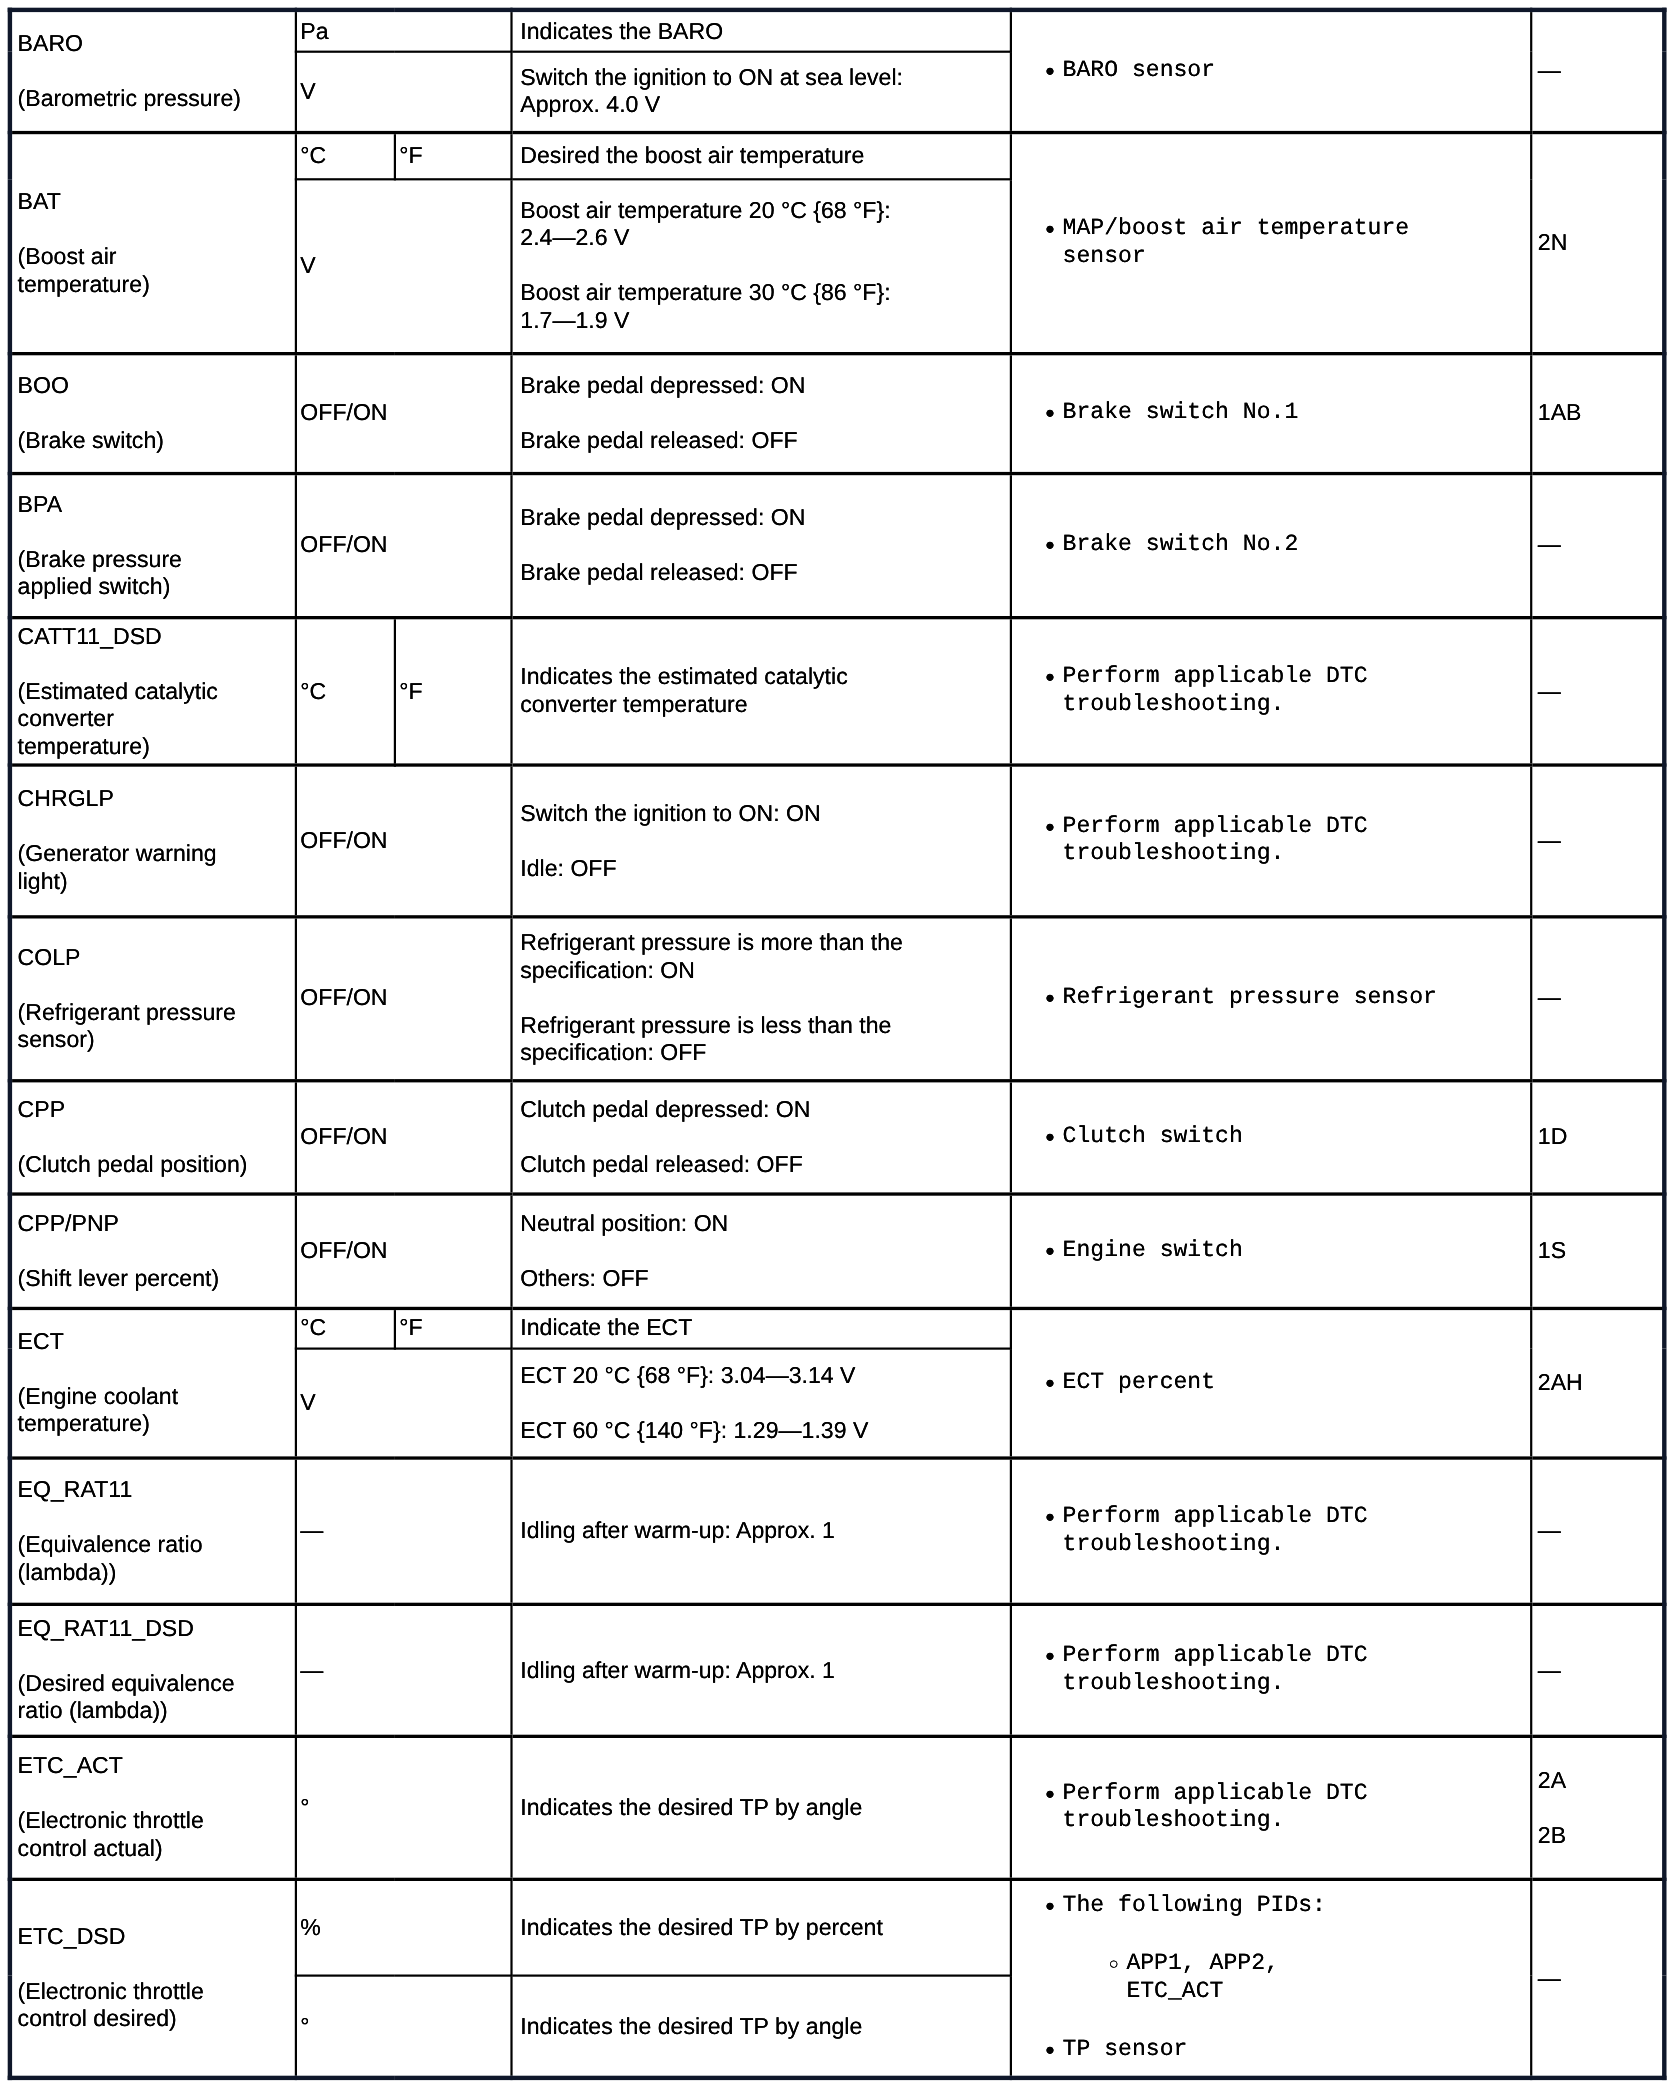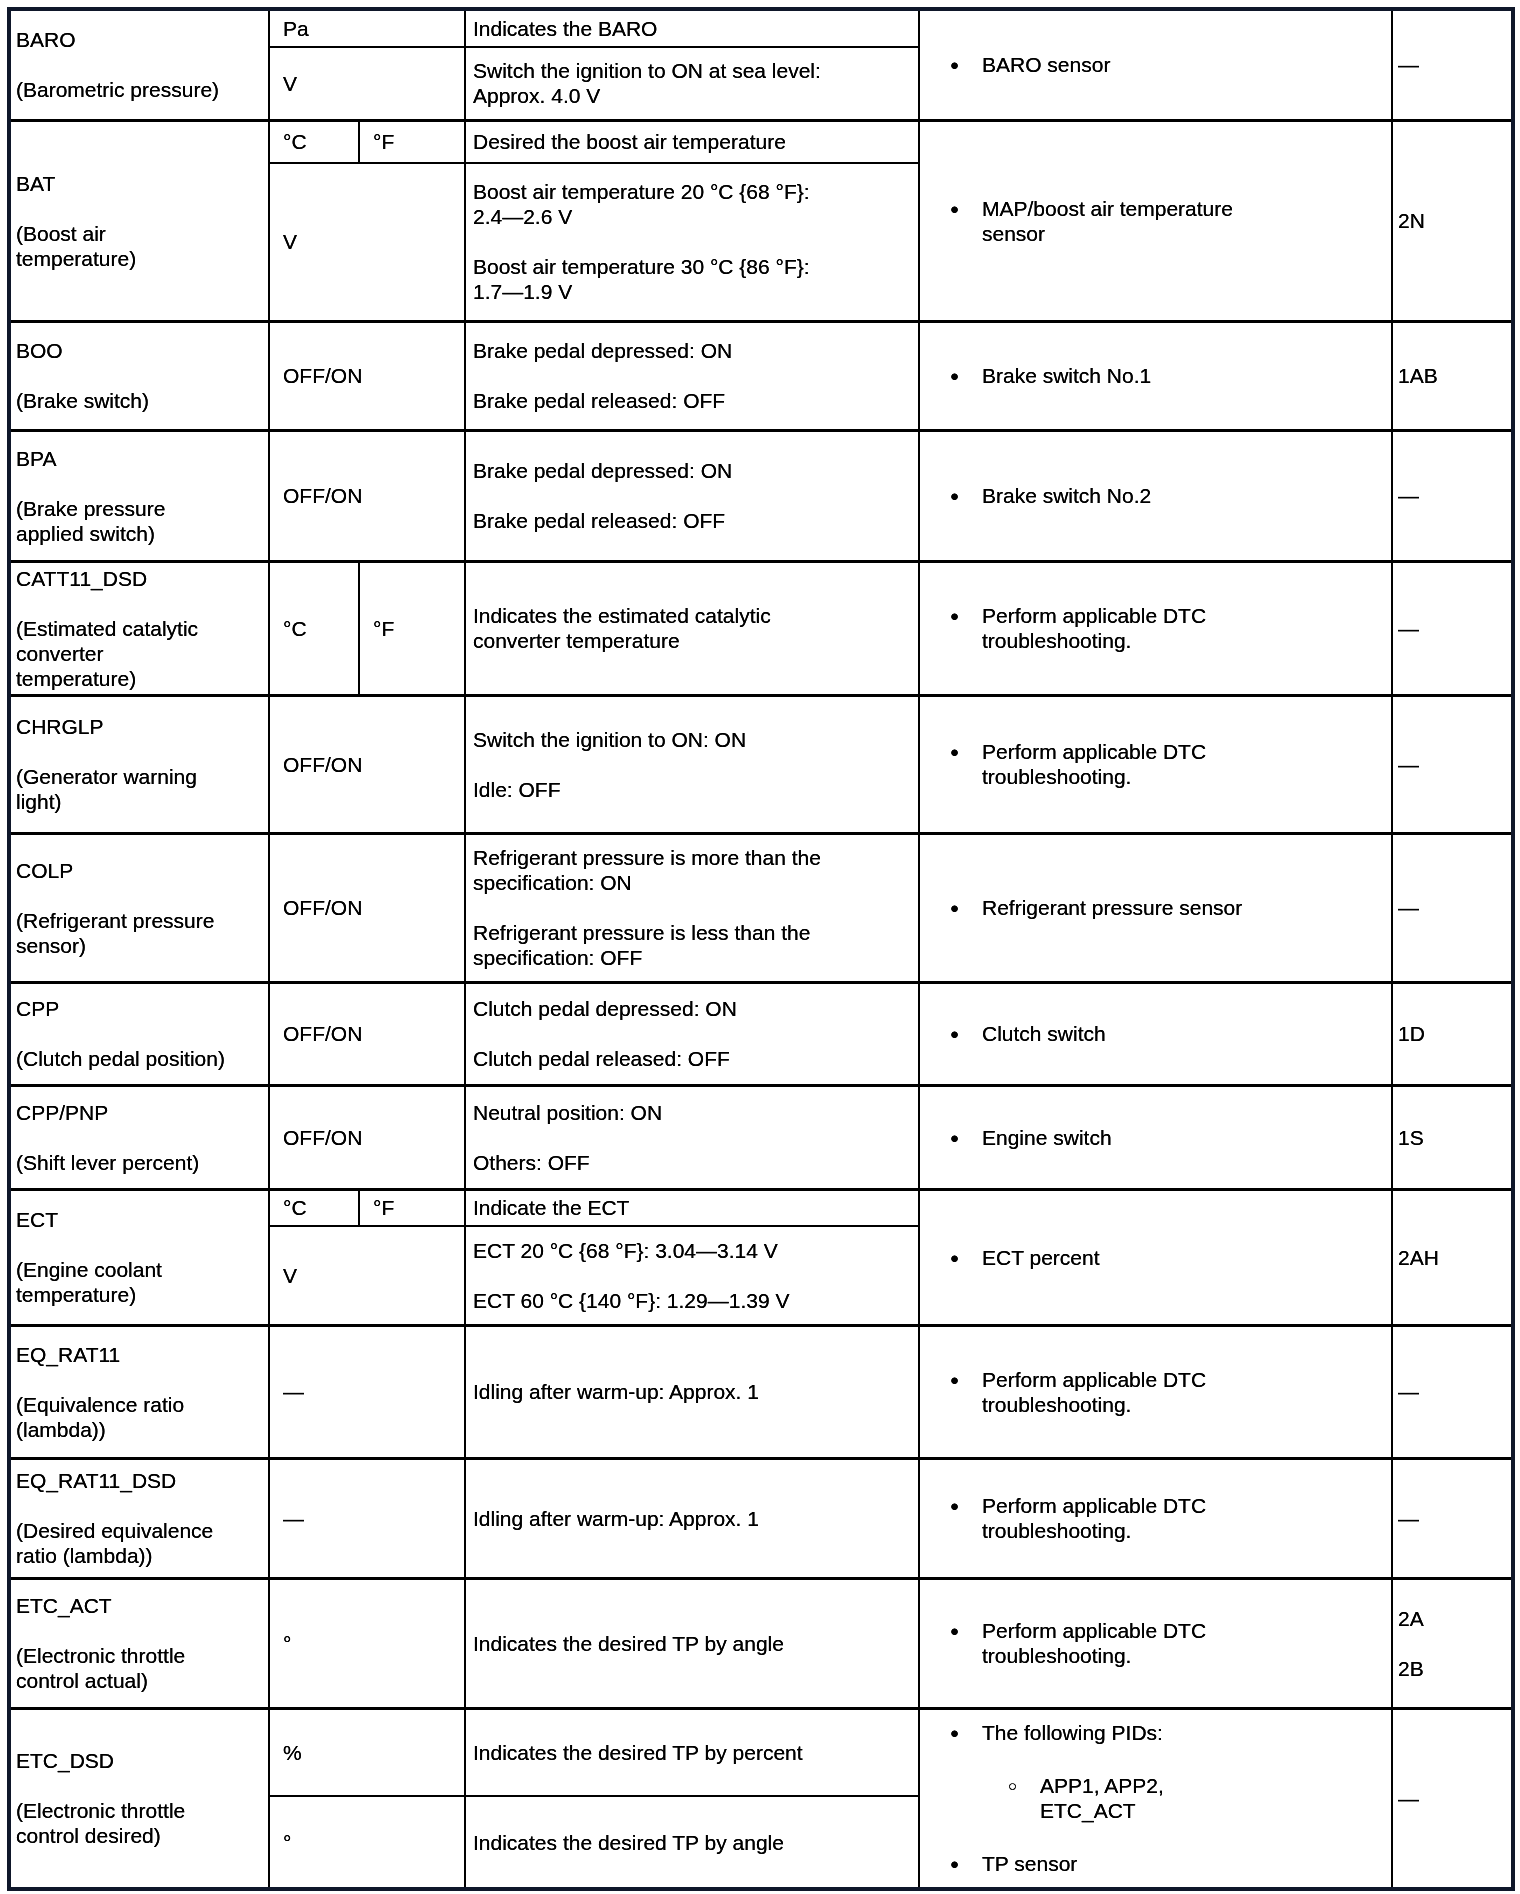--- a/index.html
+++ b/index.html
@@ -16,27 +16,27 @@
     vertical-align:middle;
     font-size:21px;
     line-height:25px;
     padding:3px 6px;
     overflow:hidden;
     text-shadow:0 0 0.5px #000;
   }
   tr.g td{border-top:3px solid #000;}
   .pre{white-space:pre-line;}
   td.name{padding-left:5px;}
-  td.unit{padding-left:13px;}
+  td.unit{padding-left:3px;}
   td.desc{padding-left:7px;}
   td.code{padding-left:5px;}
   td.sens{padding:3px 8px 3px 0;}
   .bi{display:flex;align-items:flex-start;margin-left:30px;}
   .bi .b{width:16px;flex:none;font-size:15px;line-height:25px;}
-  .bi .t{margin-left:16px;white-space:pre-line;}
+  .bi .t{white-space:pre-line;font-family:Liberation Mono, monospace;}
   .bi.subi{margin-left:88px;}
   .bi.subi .b{font-weight:bold;}
   .gap{margin-top:28px;}
   tr.h37{height:37px}tr.h38{height:38px}tr.h43{height:43px}tr.h73{height:73px}
   tr.h88{height:88px}tr.h93{height:93px}tr.h99{height:99px}tr.h103{height:103px}
   tr.h104{height:104px}tr.h109{height:109px}tr.h120{height:120px}tr.h130{height:130px}
   tr.h131{height:131px}tr.h132{height:132px}tr.h133{height:133px}tr.h138{height:138px}
   tr.h149{height:149px}tr.h158{height:158px}
 </style>
 </head>

